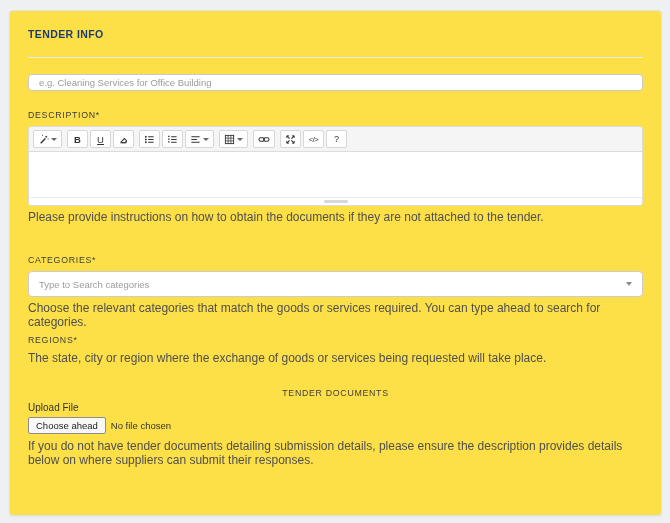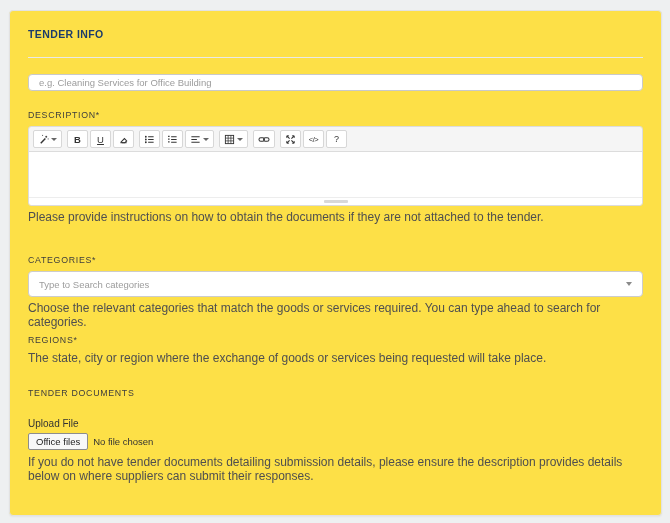--- a/index.html
+++ b/index.html
@@ -276,22 +276,22 @@
     </div>
     <div class="help-text">Choose the relevant categories that match the goods or services required. You can type ahead to search for categories.</div>
   </div>
 
   <div style="margin-bottom:23px;">
     <div class="field-label">REGIONS*</div>
     <div class="help-text">The state, city or region where the exchange of goods or services being requested will take place.</div>
   </div>
 
   <div>
-    <div class="field-label" style="margin-bottom:20px;">TENDER DOCUMENTS</div>
+    <div class="field-label" style="margin-bottom:4px;text-align:center;">TENDER DOCUMENTS</div>
     <div class="upload-label">Upload File</div>
     <div class="file-row">
-      <span class="choose-btn">Office files</span>
+      <span class="choose-btn">Choose ahead</span>
       <span class="no-file">No file chosen</span>
     </div>
     <div class="help-text" style="margin-top:0;">If you do not have tender documents detailing submission details, please ensure the description provides details below on where suppliers can submit their responses.</div>
   </div>
 
 </div>
 
 </body></html>

